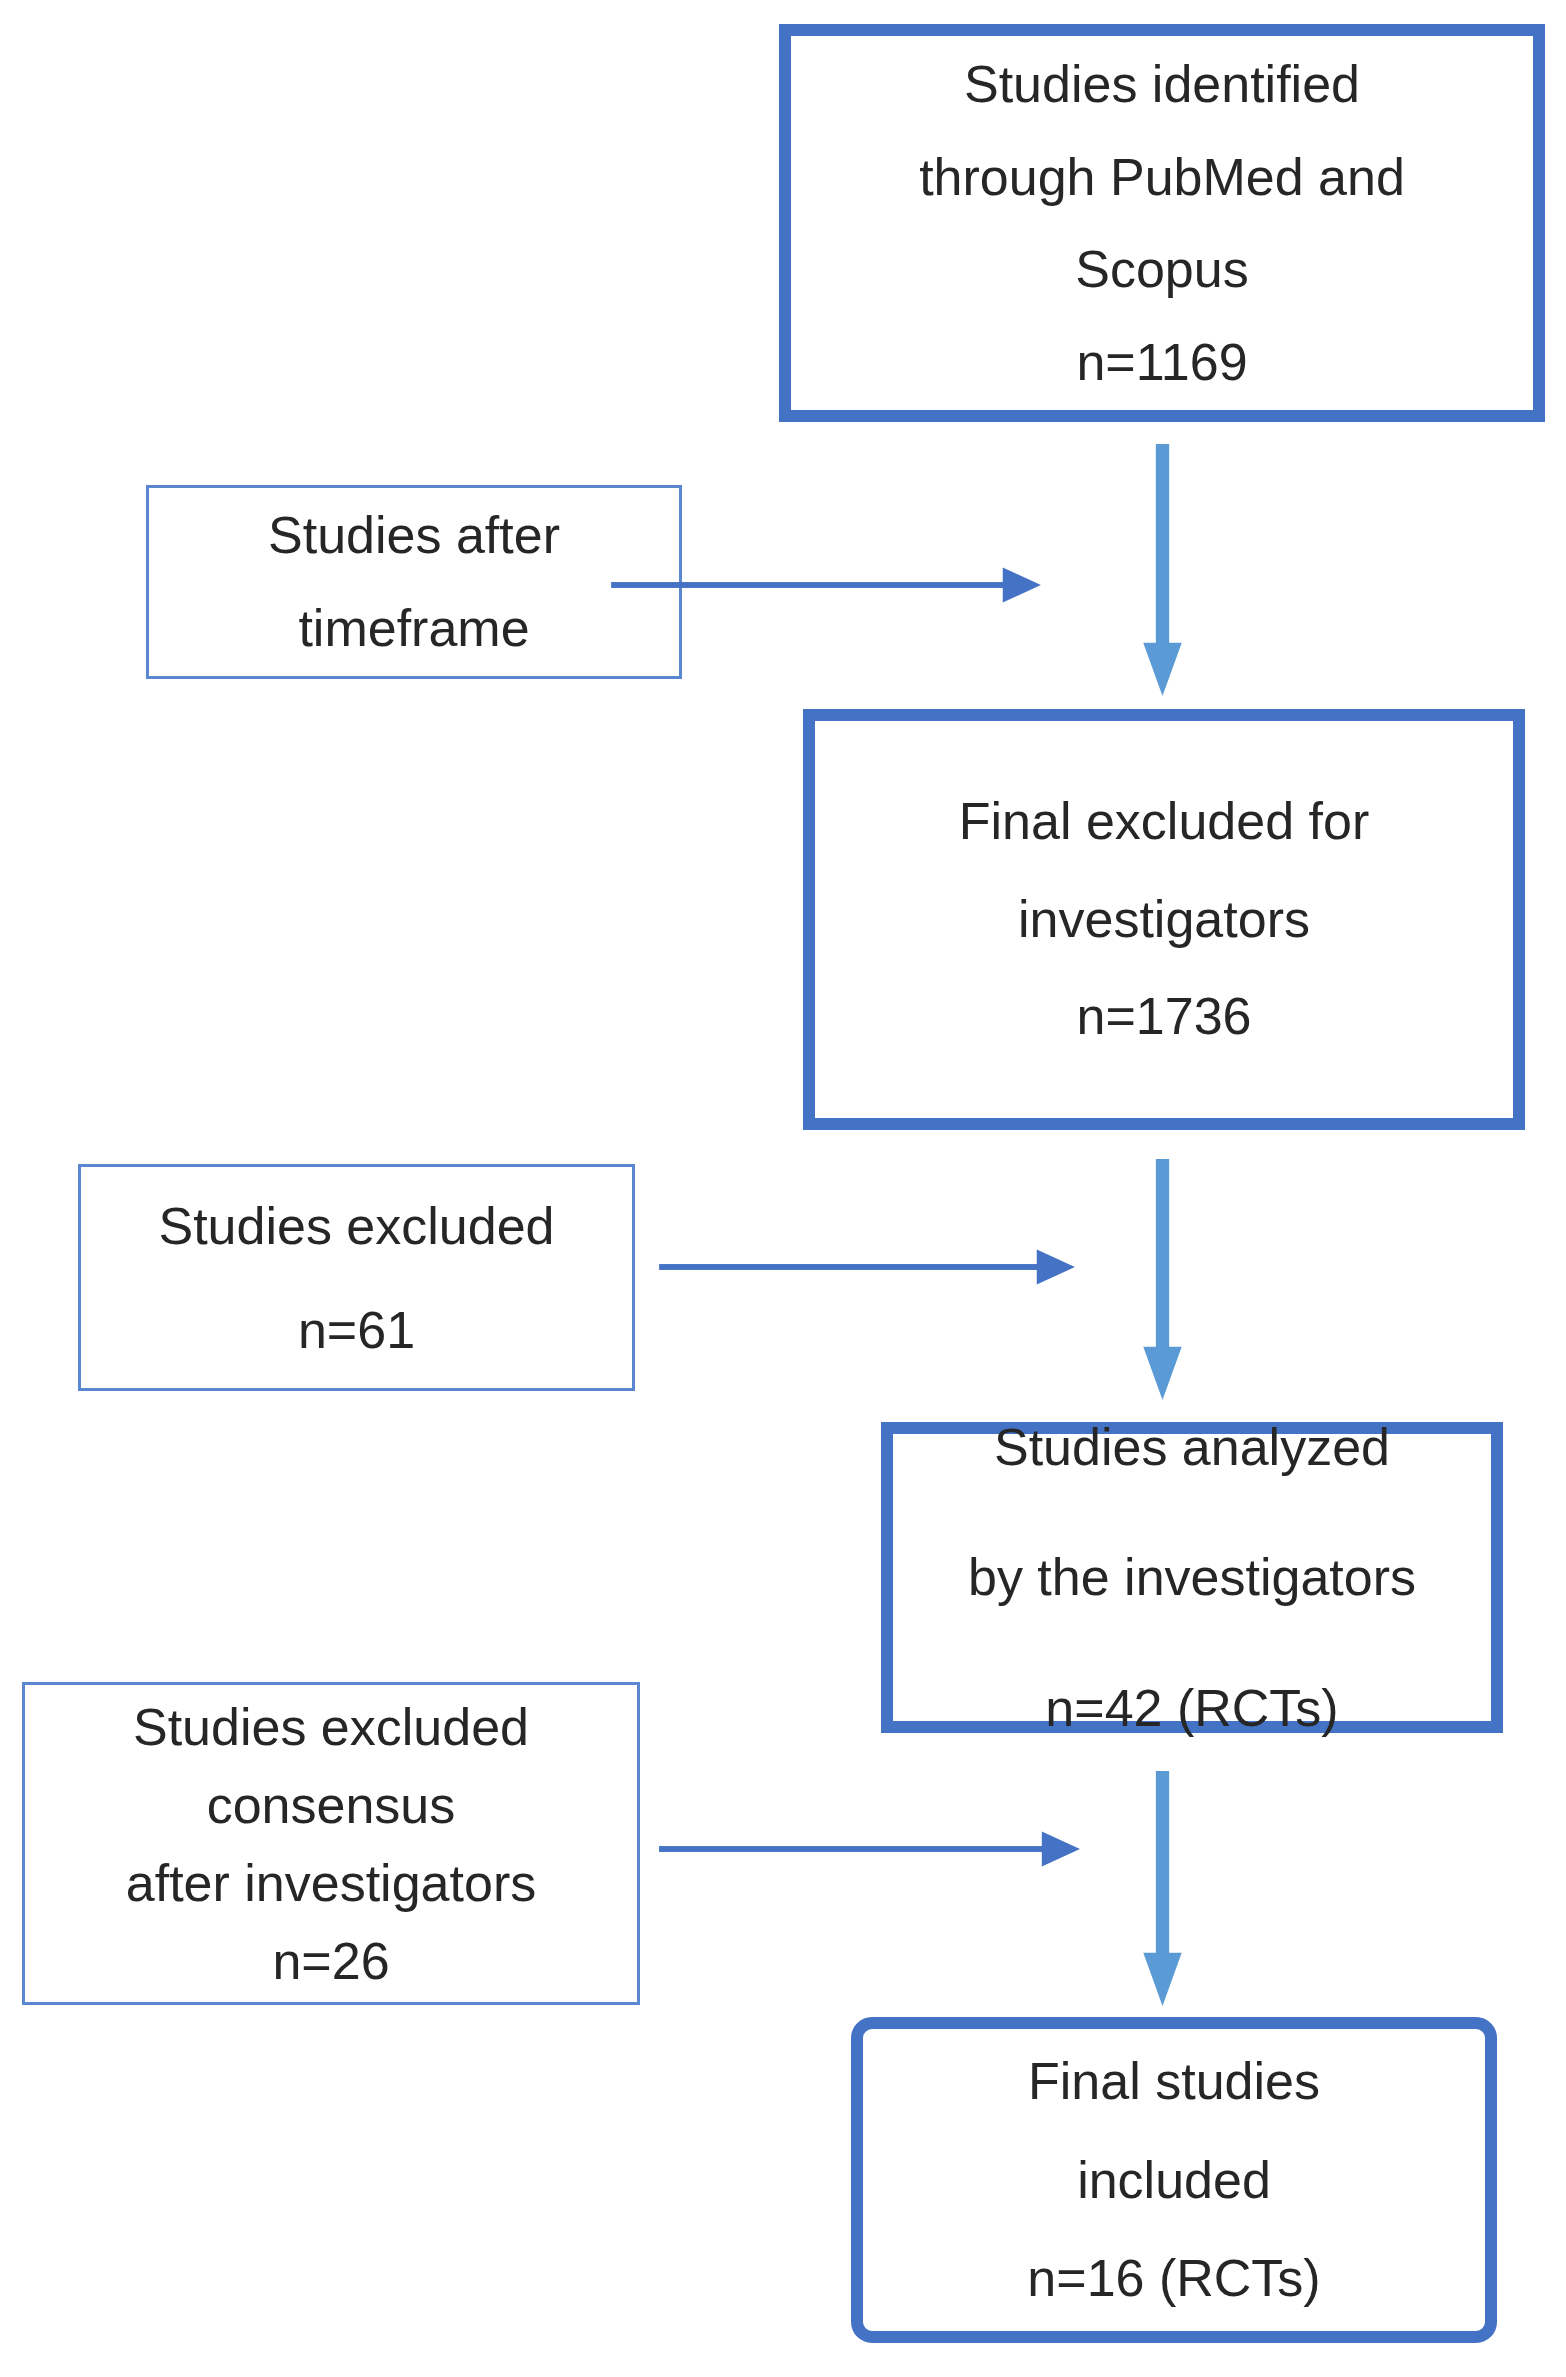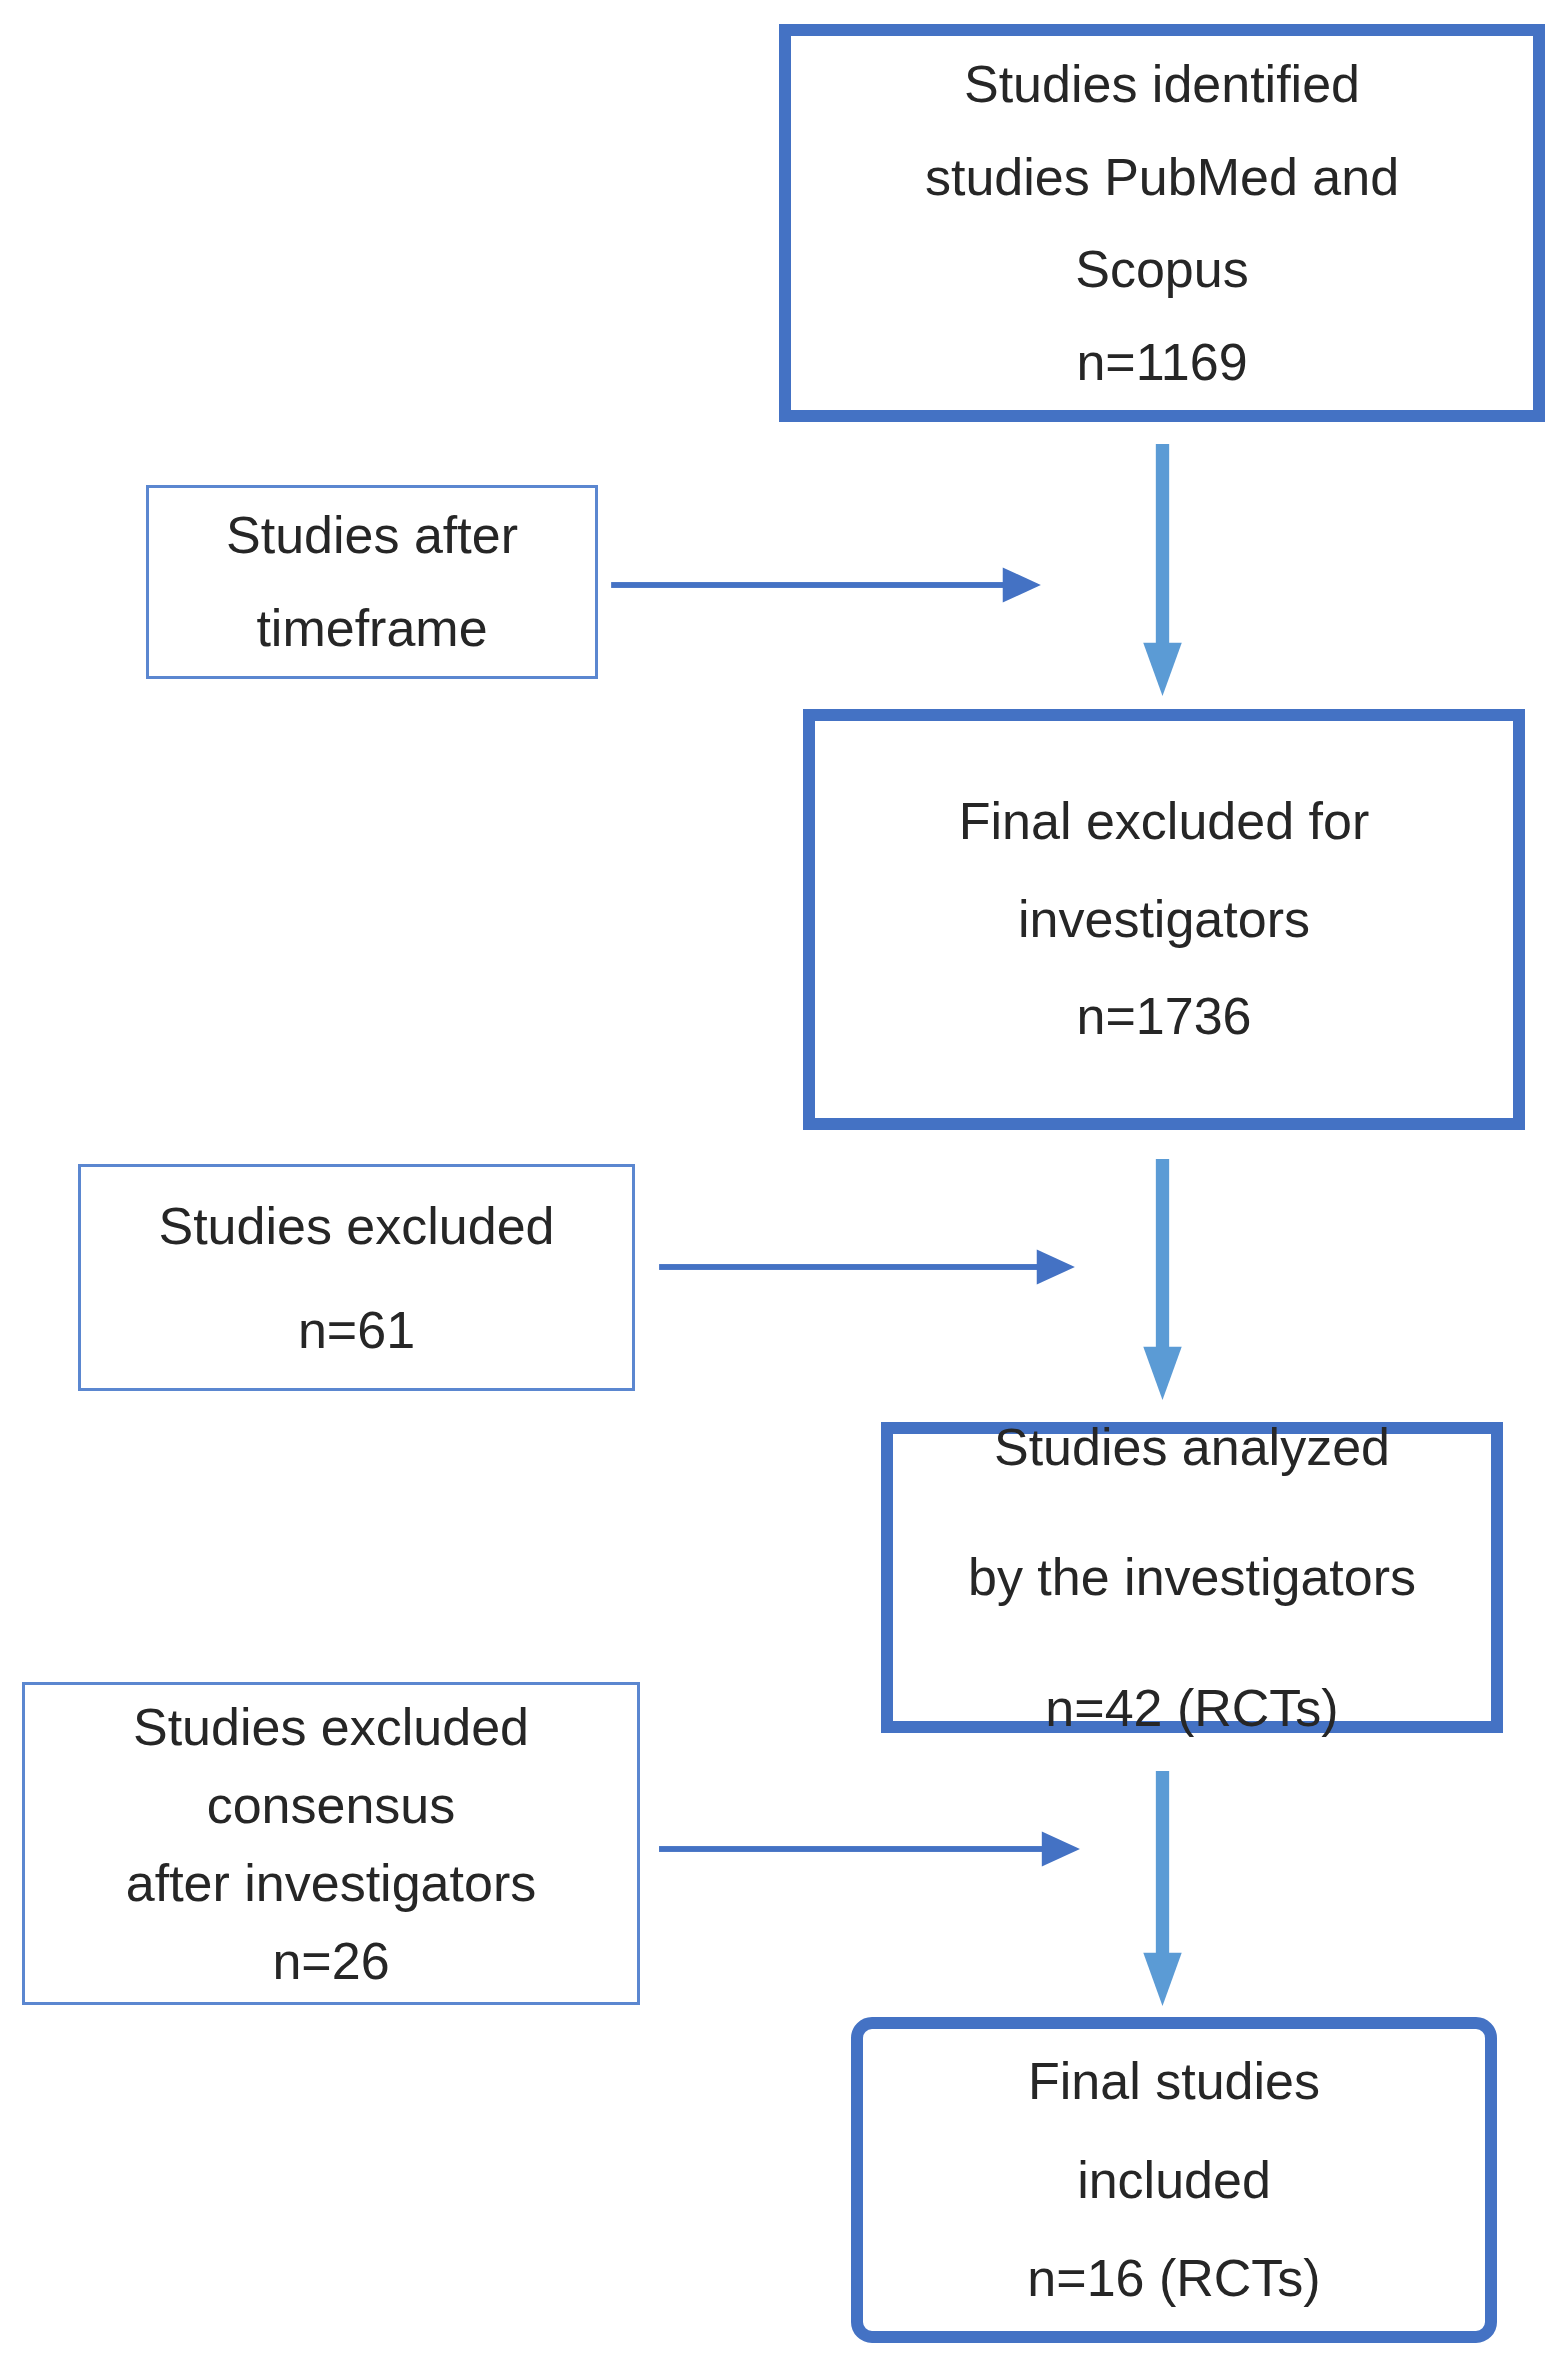--- a/index.html
+++ b/index.html
@@ -44,31 +44,31 @@
   .varrow { color: var(--vertical-arrow, #5b9bd5); }
   .harrow { color: var(--horizontal-arrow, #4472c4); }
 </style>
 </head>
 <body>
 
 <div class="canvas">
 
   <div class="box thick" style="left:779px; top:24.4px; width:766px; height:398px; --lh:1.78;">
     <div class="line">Studies identified</div>
-    <div class="line">studies PubMed and</div>
+    <div class="line">through PubMed and</div>
     <div class="line">Scopus</div>
     <div class="line">n=1169</div>
   </div>
 
   <svg class="arrow varrow" style="left:1138px; top:444px;" width="49" height="252" viewBox="0 0 66 340">
     <rect x="24" y="0" width="18" height="274" fill="currentColor"></rect>
     <polygon points="7,268 59,268 33,340" fill="currentColor"></polygon>
   </svg>
 
-  <div class="box thin" style="left:146px; top:485px; width:452px; height:194px; --lh:1.78;">
+  <div class="box thin" style="left:146px; top:485px; width:536px; height:194px; --lh:1.78;">
     <div class="line">Studies after</div>
     <div class="line">timeframe</div>
   </div>
 
   <svg class="arrow harrow" style="left:609px; top:563px;" width="434" height="44" viewBox="0 0 586 60">
     <rect x="0" y="26" width="540" height="8" fill="currentColor"></rect>
     <polygon points="534,6 534,54 586,30" fill="currentColor"></polygon>
   </svg>
 
   <div class="box thick" style="left:803px; top:709px; width:722px; height:421px; --lh:1.88;">

